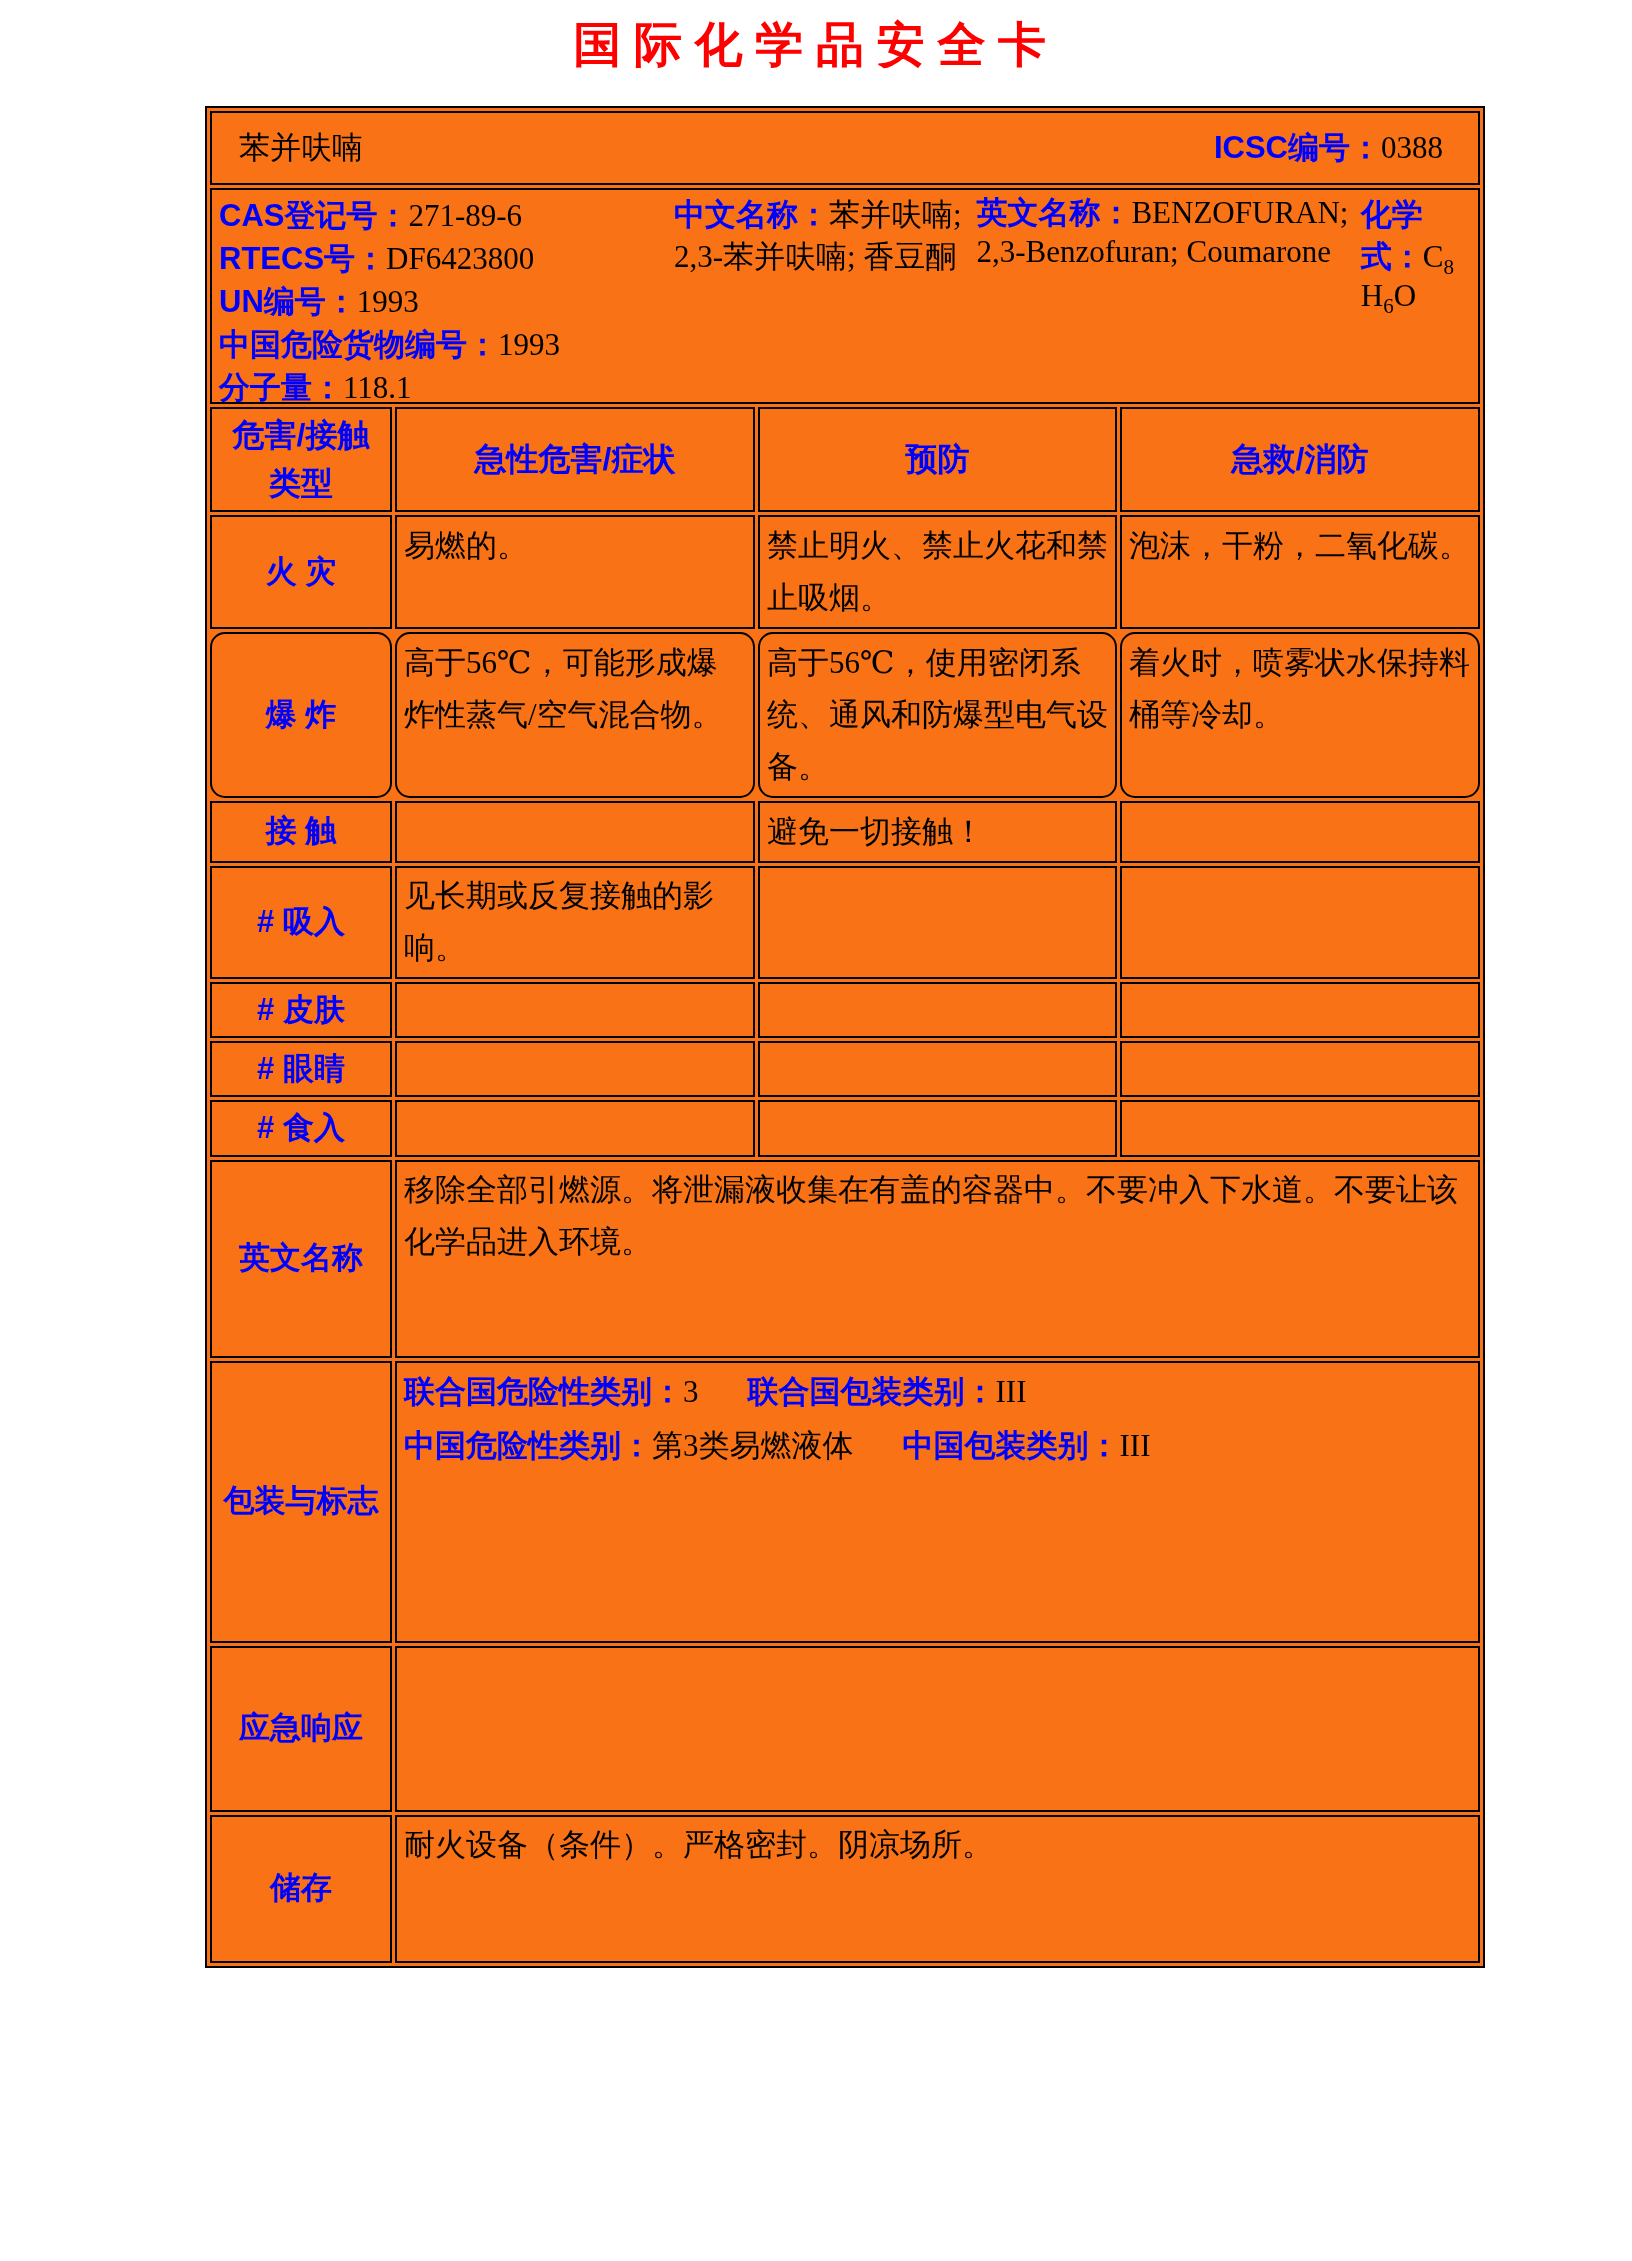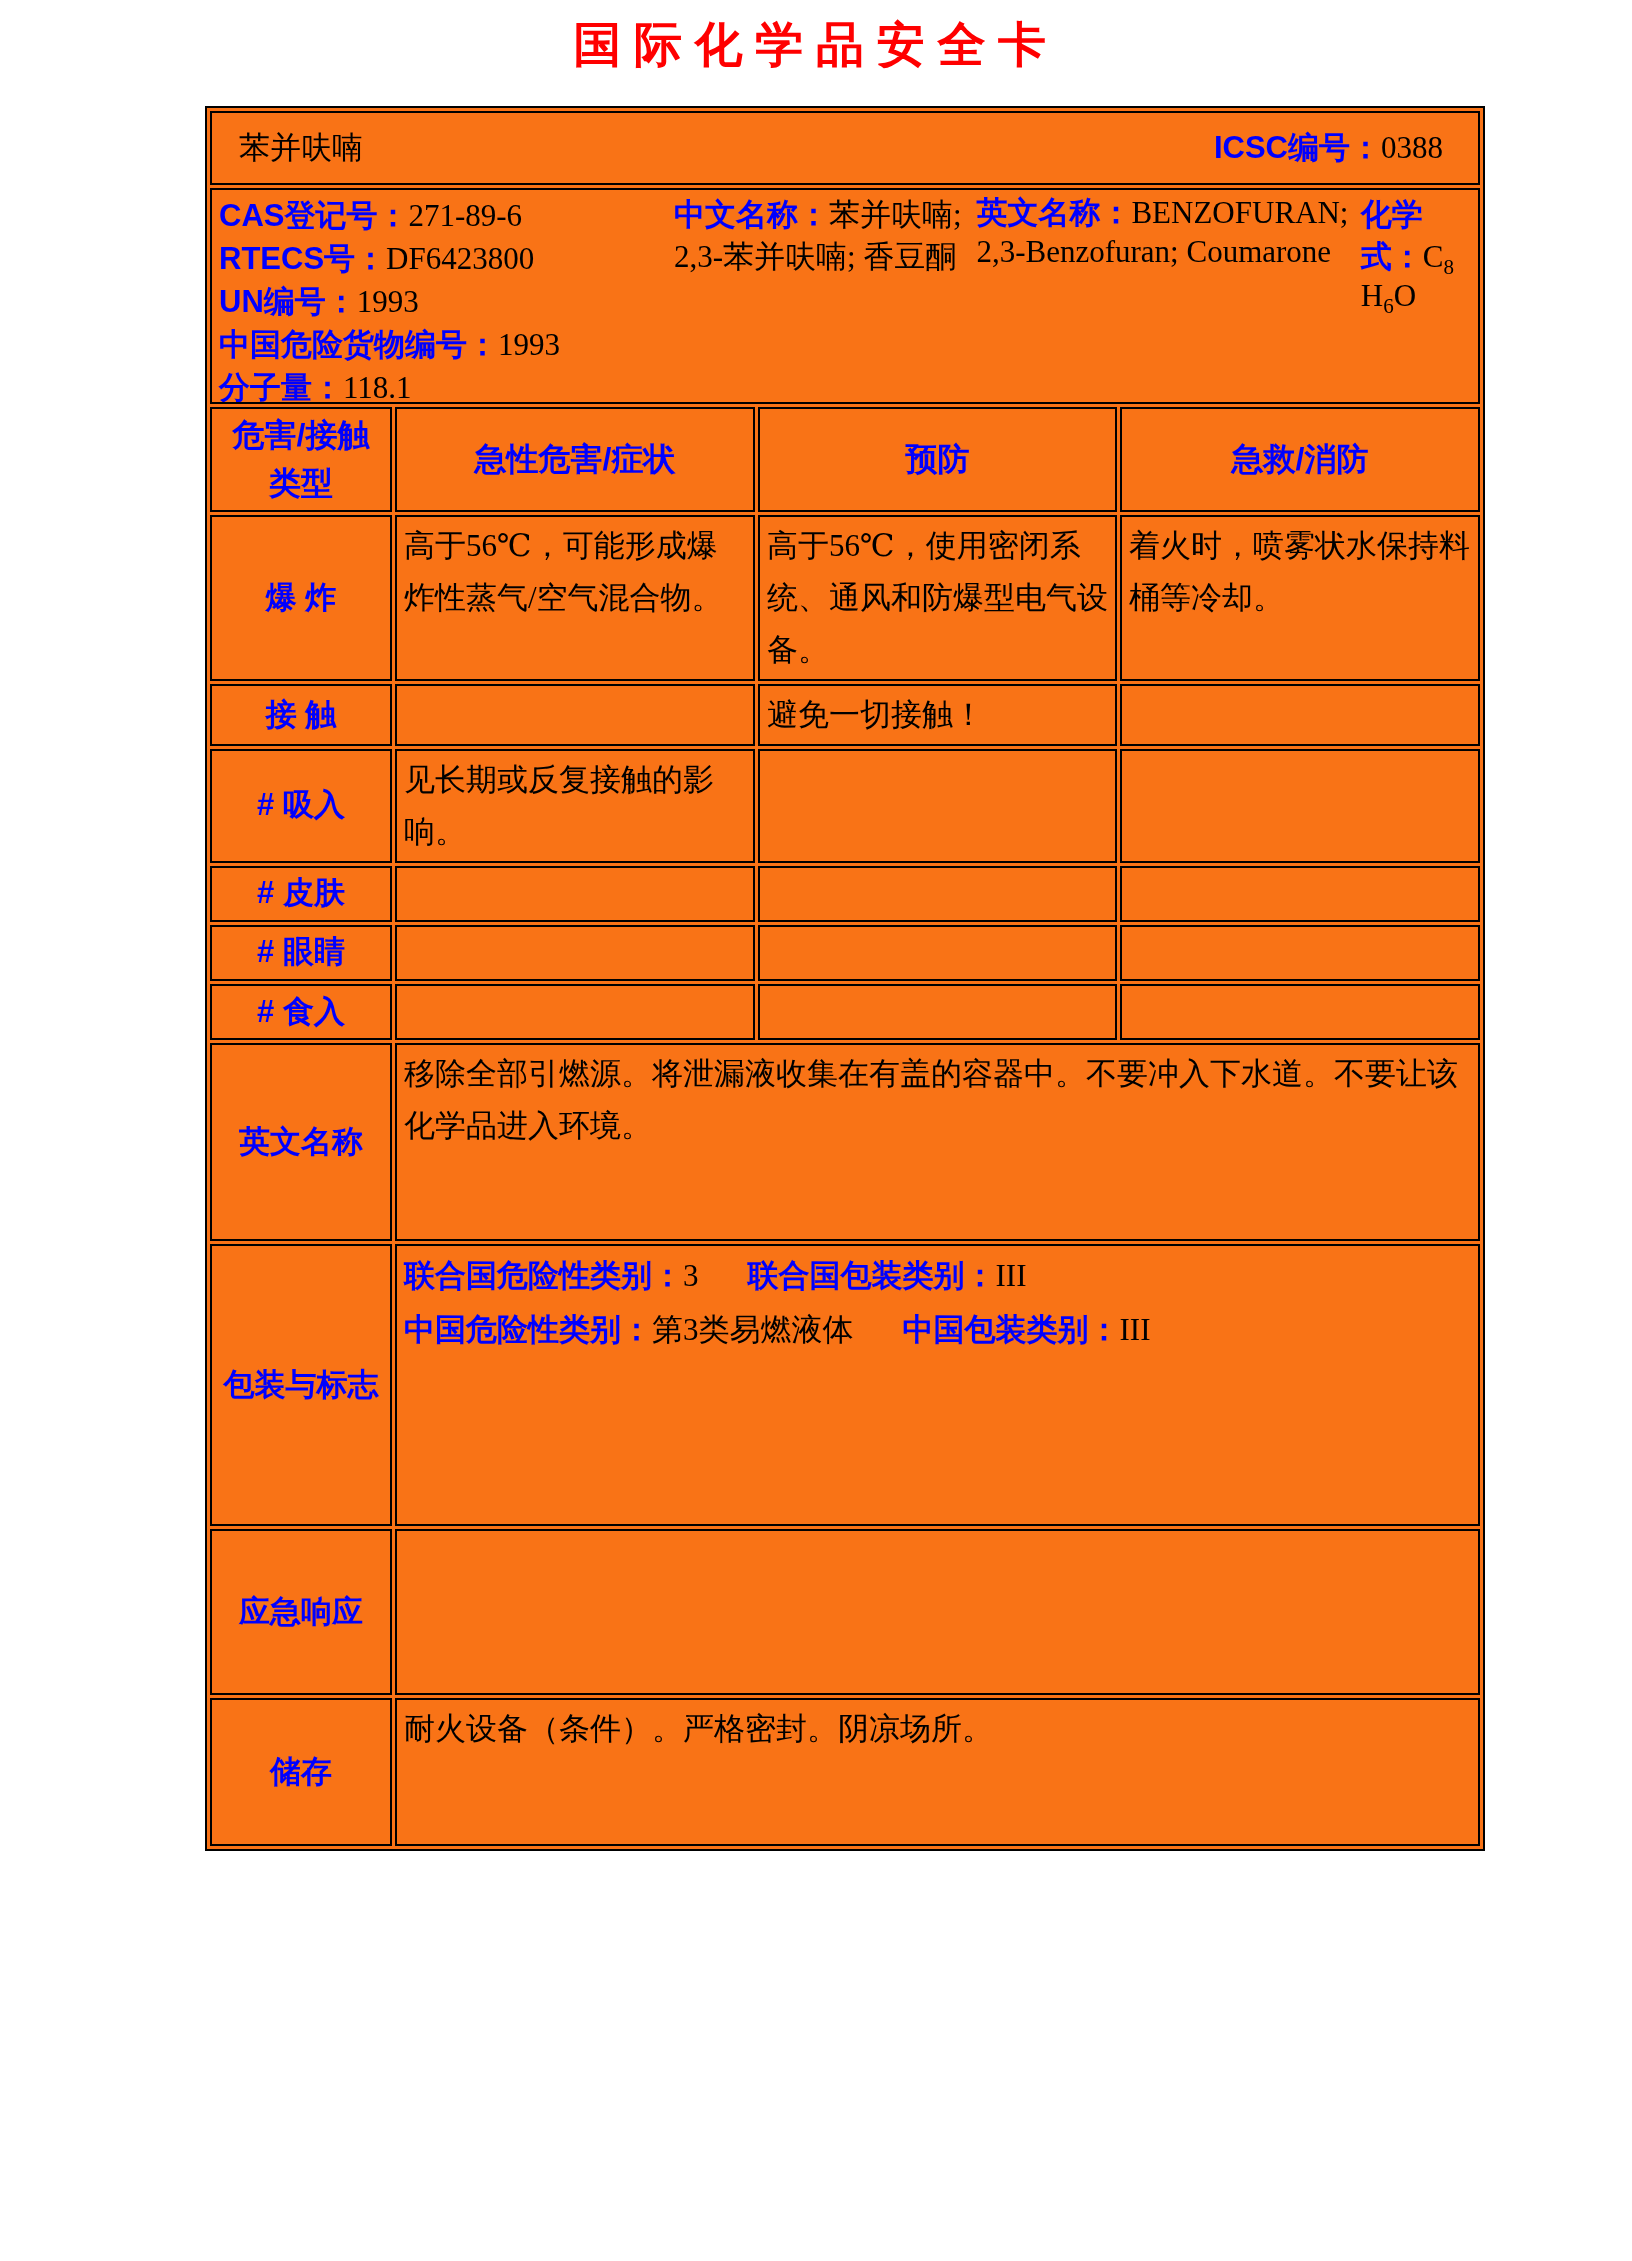--- a/index.html
+++ b/index.html
@@ -61,21 +61,21 @@
     font-size:32px;
     line-height:1.5;
   }
   td.cnt{ line-height:1.68; }
 
   
   tr.r-head td{height:74px;vertical-align:middle;}
   tr.r-info td{height:215px;}
   tr.r-th td{height:99px;}
   tr.r-fire td{height:102px;}
-  tr.r-expl td{height:155px;}
+  tr.r-expl td{height:155px;border-radius:15px;}
   tr.r-cont td{height:49px;}
   tr.r-inh td{height:95px;}
   tr.r-skin td{height:52px;}
   tr.r-eye td{height:55px;}
   tr.r-ing td{height:51px;}
   tr.r-spill td{height:198px;}
   tr.r-pack td{height:282px;}
   tr.r-emer td{height:166px;}
   tr.r-store td{height:148px;}
 
@@ -155,20 +155,26 @@
     </td>
   </tr>
 
   <tr class="r-th">
     <td class="th">危害/接触类型</td>
     <td class="th">急性危害/症状</td>
     <td class="th">预防</td>
     <td class="th">急救/消防</td>
   </tr>
 
+  <tr class="r-fire">
+    <td class="lbl">火 灾</td>
+    <td class="cnt">易燃的。</td>
+    <td class="cnt">禁止明火、禁止火花和禁止吸烟。</td>
+    <td class="cnt">泡沫，干粉，二氧化碳。</td>
+  </tr>
 
   <tr class="r-expl">
     <td class="lbl">爆 炸</td>
     <td class="cnt">高于56℃，可能形成爆炸性蒸气/空气混合物。</td>
     <td class="cnt">高于56℃，使用密闭系统、通风和防爆型电气设备。</td>
     <td class="cnt">着火时，喷雾状水保持料桶等冷却。</td>
   </tr>
 
   <tr class="r-cont">
     <td class="lbl">接 触</td>

